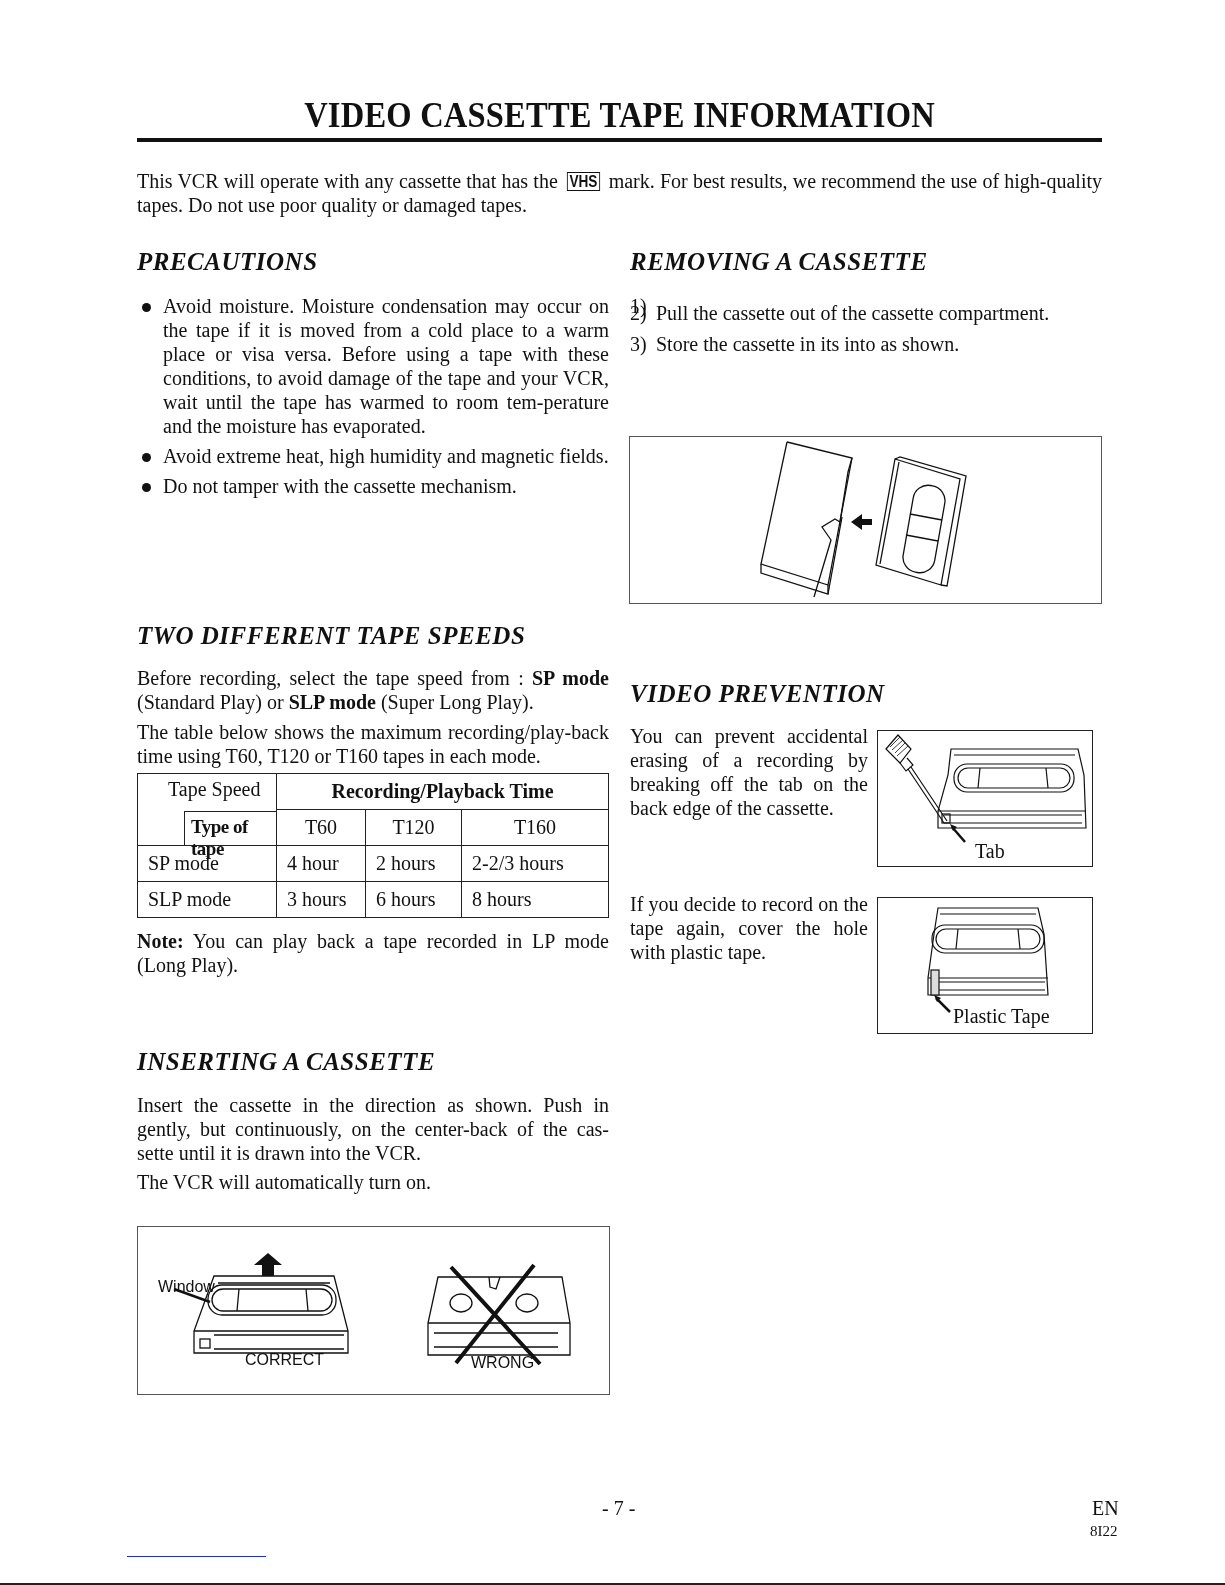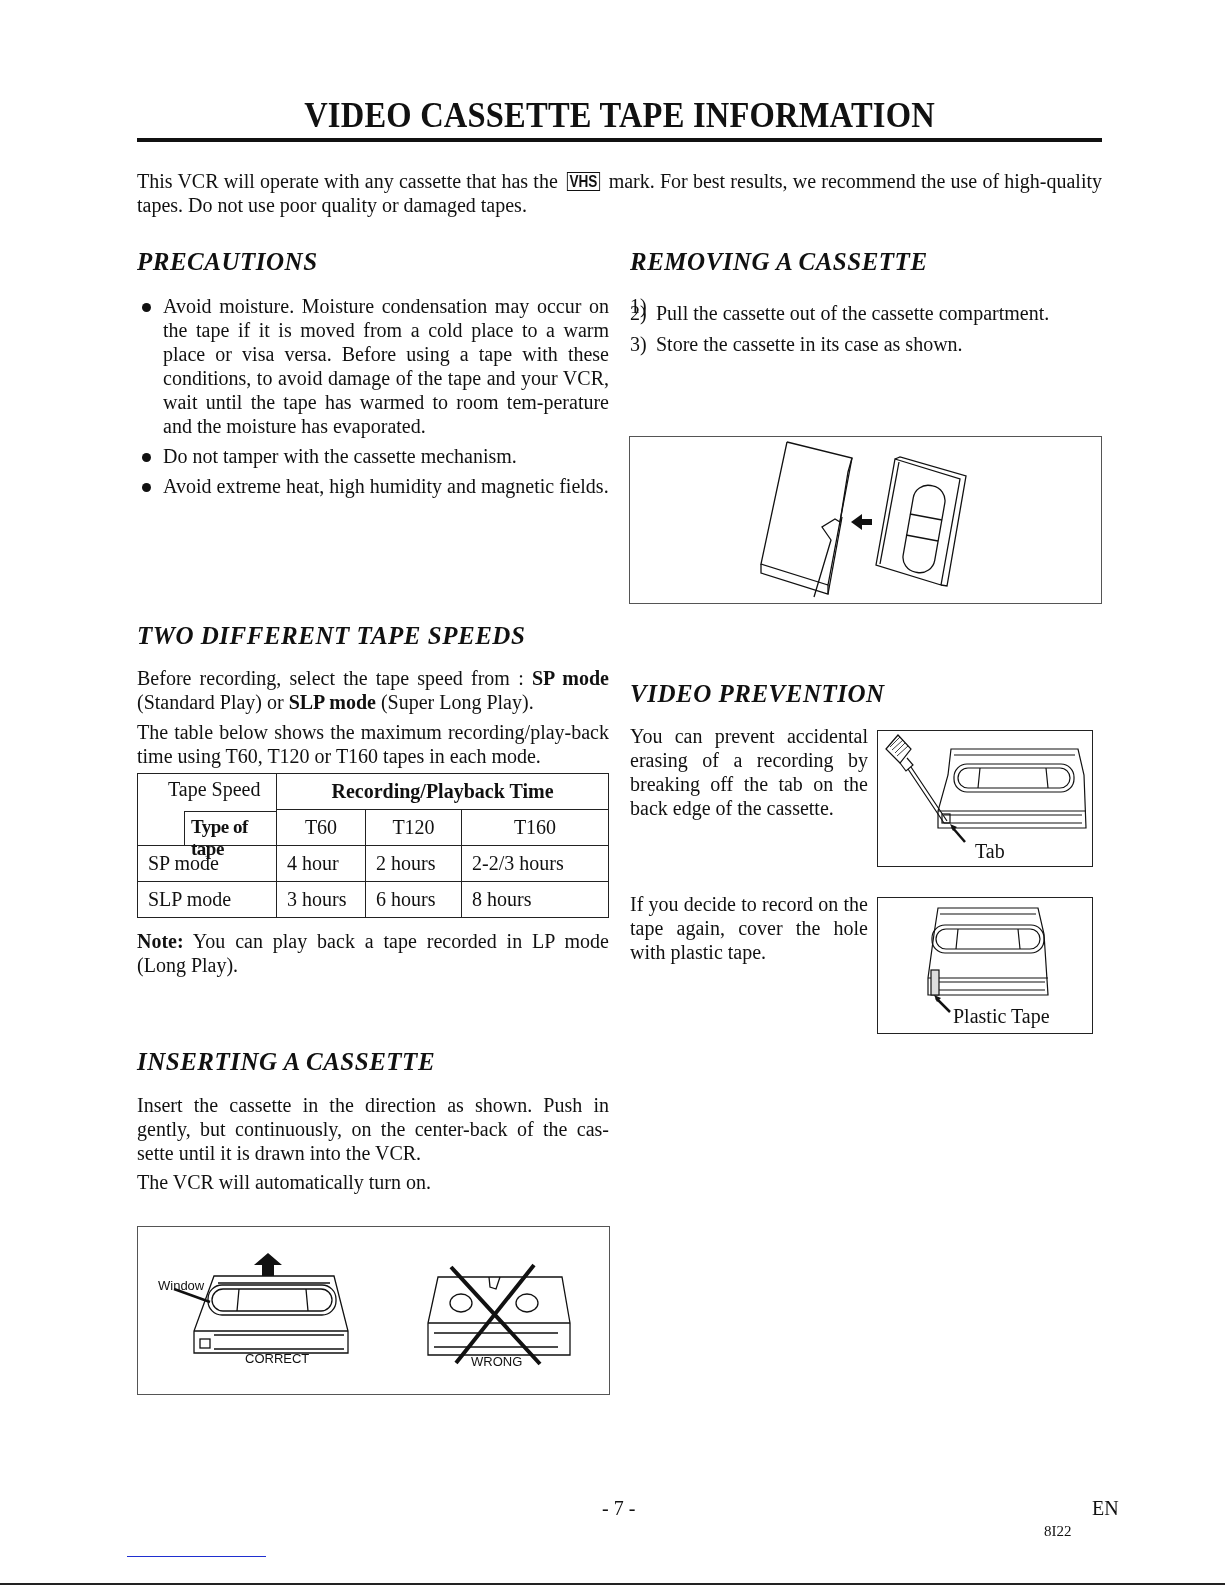--- a/index.html
+++ b/index.html
@@ -18,48 +18,48 @@
   ul.bullets { list-style: none; margin: 0; padding: 0; }
   ul.bullets li { position: relative; padding-left: 26px; margin-bottom: 6px; }
   ul.bullets li::before { content: ""; position: absolute; left: 5px; top: 9px; width: 9px; height: 9px;
                           border-radius: 50%; background: #111; }
   ol.steps { list-style: none; margin: 0; padding: 0; }
   ol.steps li { position: relative; padding-left: 26px; margin-bottom: 7px; }
   ol.steps li .num { position: absolute; left: 0; top: 0; }
   .figbox { border: 1.5px solid #555; background: #fff; }
   table.speeds { border-collapse: collapse; font-size: 20px; }
   table.speeds td { border: 1.5px solid #222; height: 35px; padding: 0 10px; }
-  .fig-label { font-family: "Liberation Sans", sans-serif; font-size: 13px; }
+  .fig-label { font-family: "Liberation Sans", sans-serif; font-size: 16px; }
   .footer-page { font-size: 20px; }
   .blue-line { left: 127px; top: 1556px; width: 139px; height: 1px; background: #1f2fd0; }
   .bottom-rule { left: 0; top: 1583px; width: 1225px; height: 2px; background: #222; }
   b { font-weight: bold; }
 </style>
 </head>
 <body>
 
 <div class="abs title">VIDEO CASSETTE TAPE INFORMATION</div>
 <div class="abs title-rule"></div>
 
 <div class="abs body-text justify intro">
   <span>This VCR will operate with any cassette that has the</span><span class="vhs-logo">VHS</span><span>mark. For best results, we recommend the use of high-quality tapes. Do not use poor quality or damaged tapes.</span>
 </div>
 
 <div class="abs h2" style="left:137px; top:248px;">PRECAUTIONS</div>
 <ul class="abs bullets body-text justify" style="left:137px; top:294px; width:472px;">
   <li>Avoid moisture. Moisture condensation may occur on the tape if it is moved from a cold place to a warm place or visa versa. Before using a tape with these conditions, to avoid damage of the tape and your VCR, wait until the tape has warmed to room tem-perature and the moisture has evaporated.</li>
+  <li>Avoid extreme heat, high humidity and magnetic fields.</li>
   <li>Do not tamper with the cassette mechanism.</li>
-  <li>Avoid extreme heat, high humidity and magnetic fields.</li>
 </ul>
 
 <div class="abs h2" style="left:630px; top:248px;">REMOVING A CASSETTE</div>
 <ol class="abs steps body-text" style="left:630px; top:294px; width:475px;">
   <li><span class="num">1)</span></li>
   <li><span class="num">2)</span><span>Pull the cassette out of the cassette compartment.</span></li>
-  <li><span class="num">3)</span><span>Store the cassette in its case as shown.</span></li>
+  <li><span class="num">3)</span><span>Store the cassette in its into as shown.</span></li>
 </ol>
 <div class="abs figbox" style="left:629px; top:436px; width:471px; height:166px;">
   <svg width="471" height="166" viewBox="0 0 471 166">
     <g fill="none" stroke="#111" stroke-width="1.3">
 
       <path d="M157 15 L222 31 L218 45 L210 95 L205 92 L192 100 L201 113 L184 170" transform="translate(0,-10)"></path>
       <path d="M157 5 L131 127 L198 148 L222 21"></path>
       <path d="M131 127 L131 136 L198 157 L198 148"></path>
       <path d="M198 157 L212 80"></path>
 
@@ -184,15 +184,15 @@
     </g>
     <path d="M313 40 L402 137 M396 38 L318 136" stroke="#111" stroke-width="4"></path>
   </svg>
   <div class="abs fig-label" style="left:20px; top:51px;">Window</div>
   <div class="abs fig-label" style="left:107px; top:124px;">CORRECT</div>
   <div class="abs fig-label" style="left:333px; top:127px;">WRONG</div>
 </div>
 
 <div class="abs footer-page" style="left:602px; top:1497px;">- 7 -</div>
 <div class="abs footer-page" style="left:1092px; top:1497px;">EN</div>
-<div class="abs" style="left:1044px; top:1523px; font-size:15px;">8I22</div>
+<div class="abs" style="left:1090px; top:1523px; font-size:15px;">8I22</div>
 <div class="abs blue-line"></div>
 <div class="abs bottom-rule"></div>
 
 </body></html>

